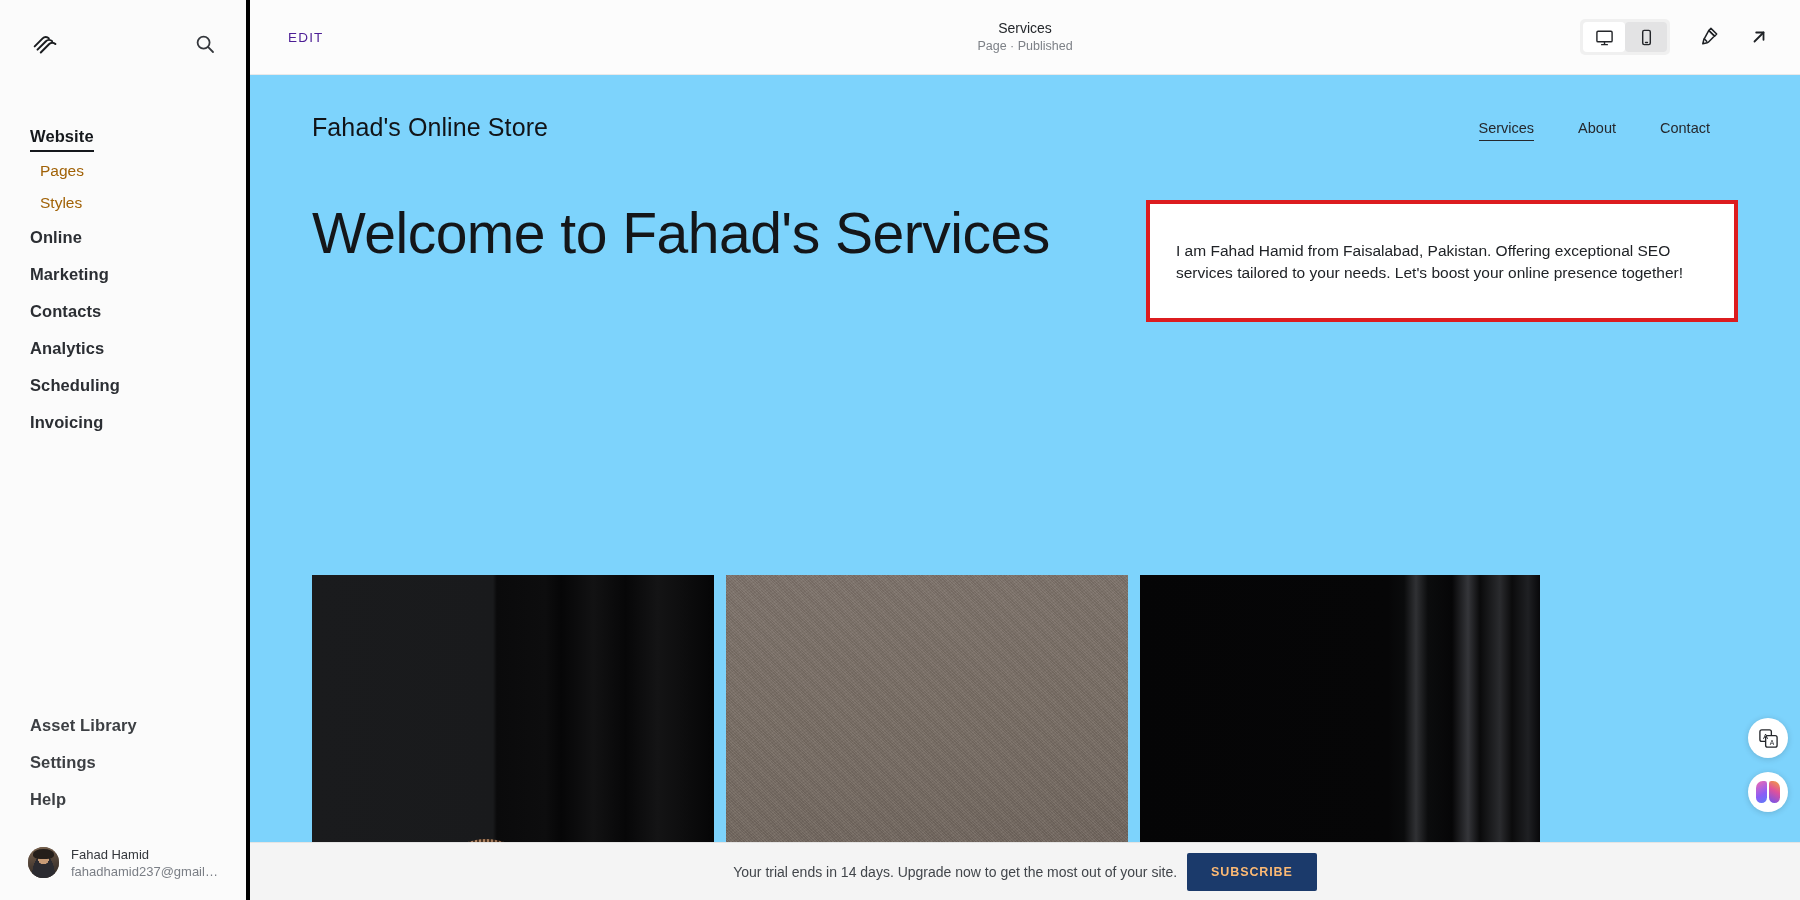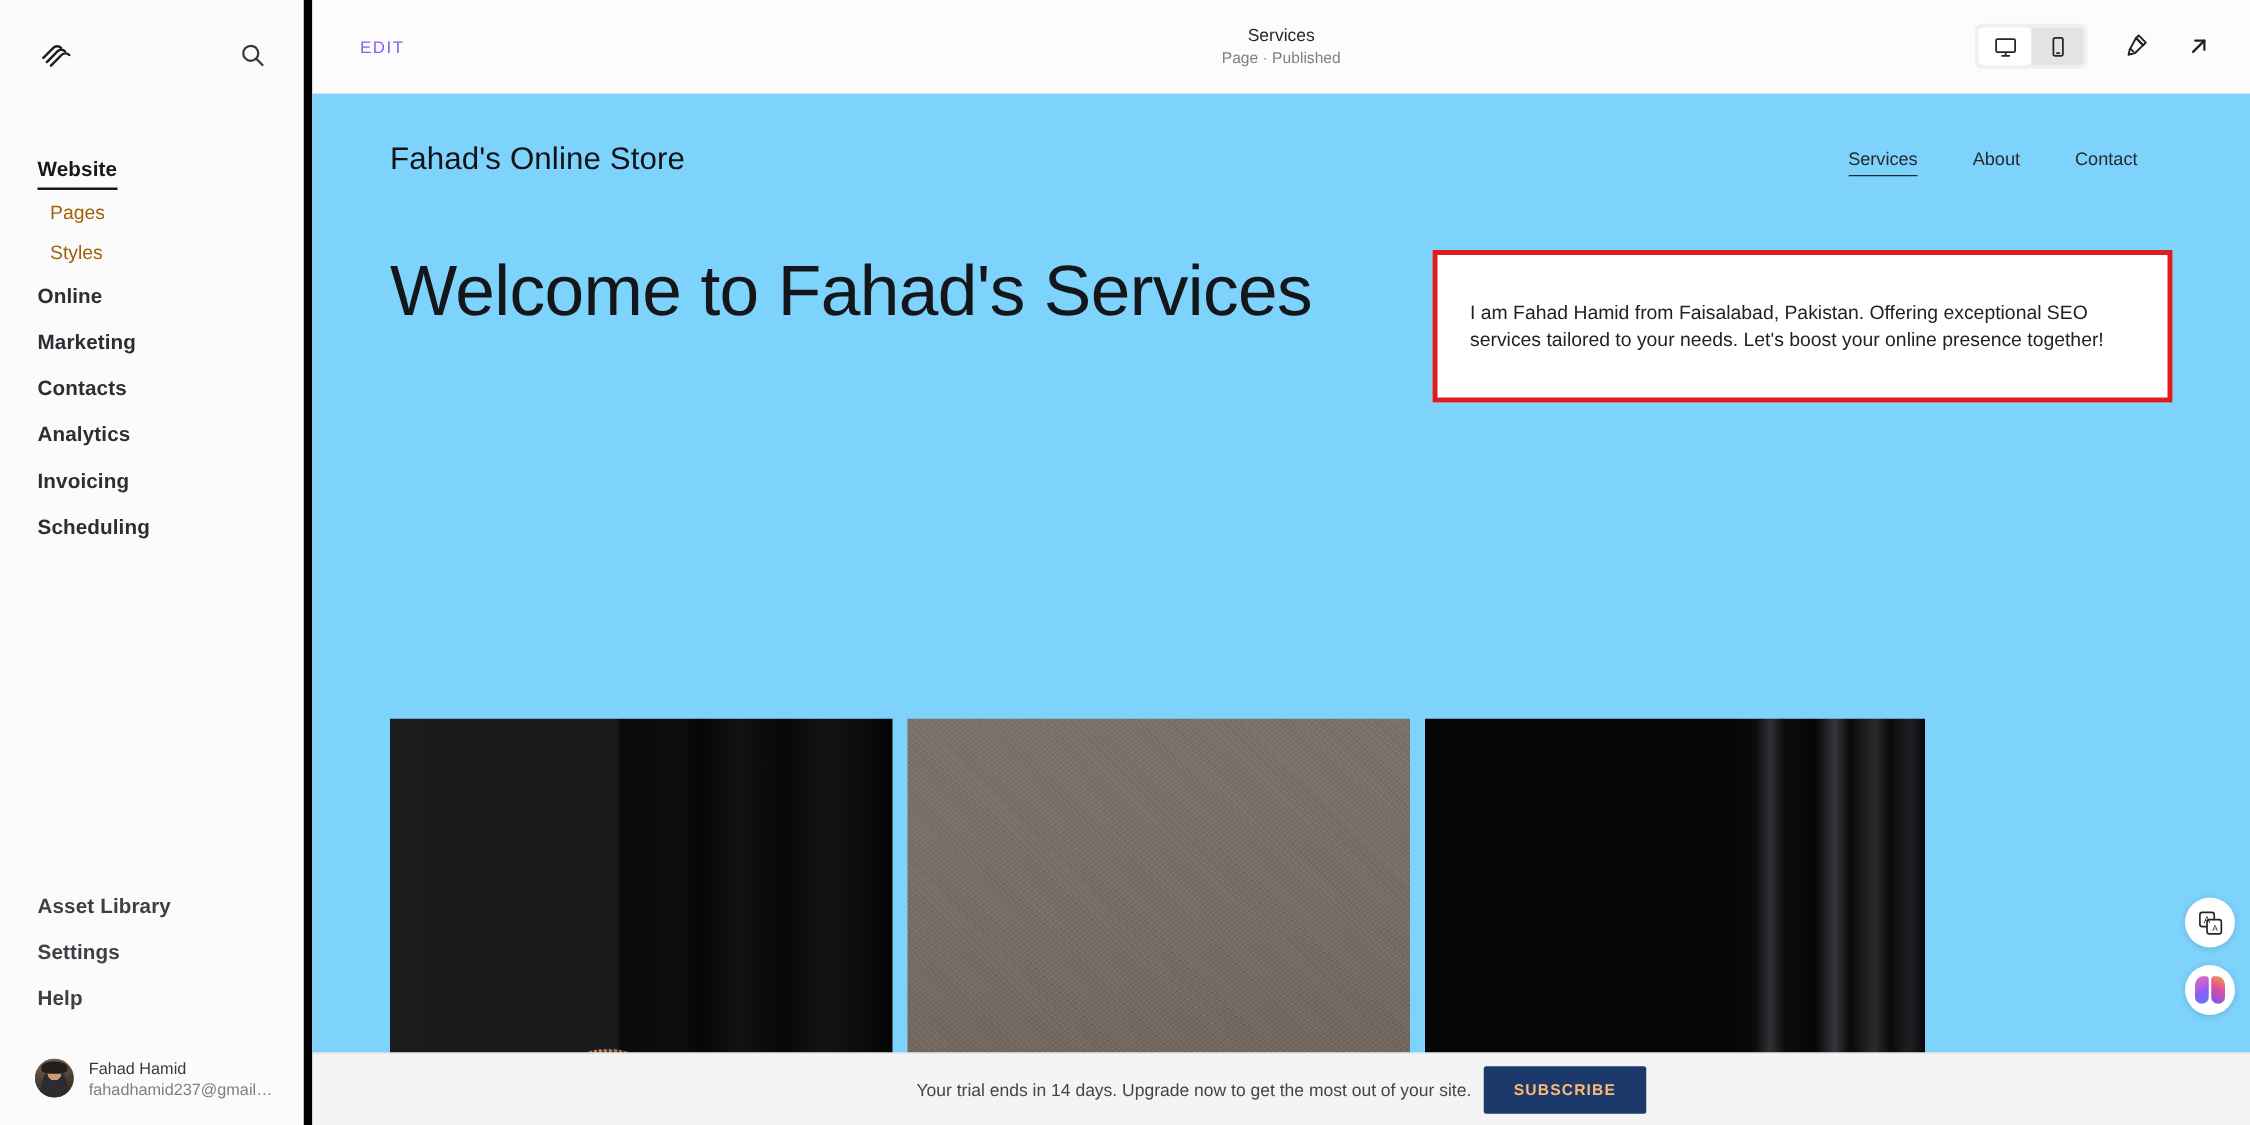--- a/index.html
+++ b/index.html
@@ -7,21 +7,21 @@
     width:1800px; height:900px;
     font-family:"Liberation Sans", sans-serif;
     background:#ffffff; overflow:hidden;
   }
   .app { position:relative; width:1800px; height:900px; display:flex; background:#fff; }
 
   
   .sidebar {
     width:250px; height:900px; flex:0 0 250px;
     background:#fbfbfb;
-    border-right:7px solid #000000;
+    border-right:4px solid #000000;
     position:relative;
     display:flex; flex-direction:column;
   }
   .sb-top {
     height:88px; display:flex; align-items:center;
     justify-content:space-between;
     padding:0 28px 0 30px;
   }
   .sq-logo { width:30px; height:30px; display:block; }
   .search-btn {
@@ -80,21 +80,21 @@
 
   .topbar {
     height:75px; background:#fcfcfc;
     border-bottom:1px solid #e9e9e9;
     display:flex; align-items:center;
     padding:0 26px 0 38px;
     position:relative;
   }
   .edit-btn {
     font-size:13.5px; letter-spacing:1.2px;
-    color:#8b5cf6; font-weight:500;
+    color:#4c1d95; font-weight:500;
   }
   .topbar-center {
     position:absolute; left:0; right:0; top:0; bottom:0;
     display:flex; flex-direction:column;
     align-items:center; justify-content:center;
     pointer-events:none;
   }
   .page-title { font-size:14px; color:#24272b; line-height:1.35; }
   .page-status { font-size:12.5px; color:#7d8187; line-height:1.35; }
   .topbar-right {
@@ -252,22 +252,22 @@
     </div>
 
     <nav class="nav">
       <a class="nav-item active">Website</a>
       <a class="nav-sub">Pages</a>
       <a class="nav-sub">Styles</a>
       <a class="nav-item primary">Online</a>
       <a class="nav-item primary">Marketing</a>
       <a class="nav-item primary">Contacts</a>
       <a class="nav-item primary">Analytics</a>
+      <a class="nav-item primary">Scheduling</a>
       <a class="nav-item primary">Invoicing</a>
-      <a class="nav-item primary">Scheduling</a>
     </nav>
 
     <div class="sb-spacer"></div>
 
     <div class="sb-bottom">
       <a class="nav-item">Asset Library</a>
       <a class="nav-item">Settings</a>
       <a class="nav-item">Help</a>
     </div>
 

